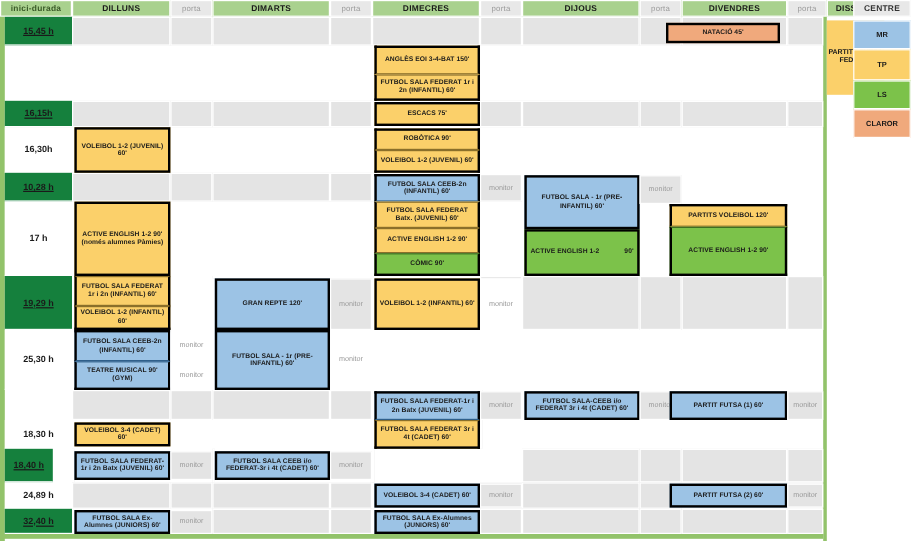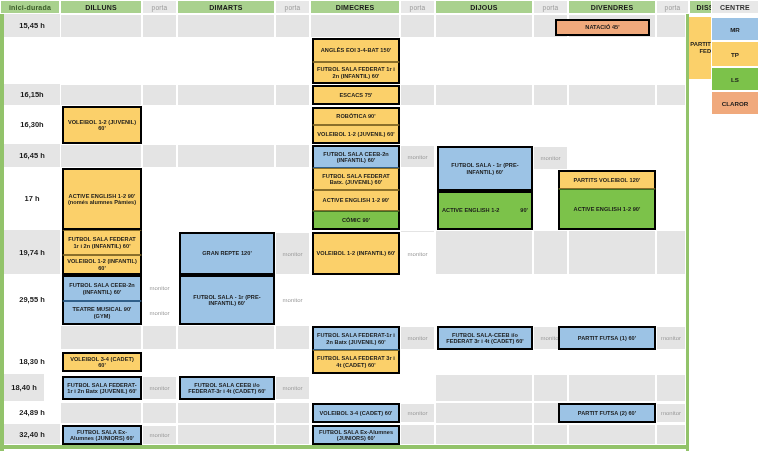--- a/index.html
+++ b/index.html
@@ -24,21 +24,21 @@
   .hdr.porta{background:#e8e8e8;color:#9a9a9a;font-weight:normal;font-size:6.5px;}
   .hdr.centre{background:#e8e8e8;color:#333;}
 
   
   .timecell{
     font-size:7.5px;font-weight:bold;text-align:center;
     display:flex;align-items:center;justify-content:center;
     border-bottom:1px solid #ffffff;
     color:#1a1a1a;
   }
-  .shade{background:#e5e5e5;}
+  .shade{background:#15803d;text-decoration:underline;}
   .plain{background:#ffffff;}
 
   
   .band{background:#e4e4e4;border:1px solid #ffffff;}
 
   
   .act{
     position:absolute;box-sizing:border-box;
     display:flex;align-items:center;justify-content:center;
     text-align:center;line-height:1.12;
@@ -102,24 +102,24 @@
   <div class="cellbox hdr" style="left:689px;top:0;width:52px;height:14px;">DISSABTE</div>
   <div class="cellbox hdr centre" style="left:711px;top:0;width:48px;height:14px;">CENTRE</div>
 
   <div class="rail" style="left:0;top:14px;width:4px;height:437px;"></div>
   <div class="rail" style="left:686px;top:14px;width:3px;height:437px;"></div>
   <div class="rail" style="left:0;top:445px;width:686px;height:4px;"></div>
 
   <div class="cellbox timecell shade" style="left:4px;top:14px;width:56px;height:24px;">15,45 h</div>
   <div class="cellbox timecell shade" style="left:4px;top:84px;width:56px;height:22px;">16,15h</div>
   <div class="cellbox timecell plain" style="left:4px;top:106px;width:56px;height:38px;">16,30h</div>
-  <div class="cellbox timecell shade" style="left:4px;top:144px;width:56px;height:24px;">16,45 h</div>
+  <div class="cellbox timecell shade" style="left:4px;top:144px;width:56px;height:24px;">10,28 h</div>
   <div class="cellbox timecell plain" style="left:4px;top:168px;width:56px;height:62px;">17 h</div>
-  <div class="cellbox timecell shade" style="left:4px;top:230px;width:56px;height:45px;">19,74 h</div>
-  <div class="cellbox timecell plain" style="left:4px;top:275px;width:56px;height:50px;">29,55 h</div>
+  <div class="cellbox timecell shade" style="left:4px;top:230px;width:56px;height:45px;">19,29 h</div>
+  <div class="cellbox timecell plain" style="left:4px;top:275px;width:56px;height:50px;">25,30 h</div>
   <div class="cellbox timecell plain" style="left:4px;top:350px;width:56px;height:24px;">18,30 h</div>
   <div class="cellbox timecell shade" style="left:4px;top:374px;width:40px;height:28px;">18,40 h</div>
   <div class="cellbox timecell plain" style="left:4px;top:402px;width:56px;height:22px;">24,89 h</div>
   <div class="cellbox timecell shade" style="left:4px;top:424px;width:56px;height:21px;">32,40 h</div>
 
   <div class="cellbox band" style="left:60px;top:14px;width:82px;height:24px;"></div>
   <div class="cellbox band" style="left:142px;top:14px;width:35px;height:24px;"></div>
   <div class="cellbox band" style="left:177px;top:14px;width:98px;height:24px;"></div>
   <div class="cellbox band" style="left:275px;top:14px;width:35px;height:24px;"></div>
   <div class="cellbox band" style="left:310px;top:14px;width:90px;height:24px;"></div>

